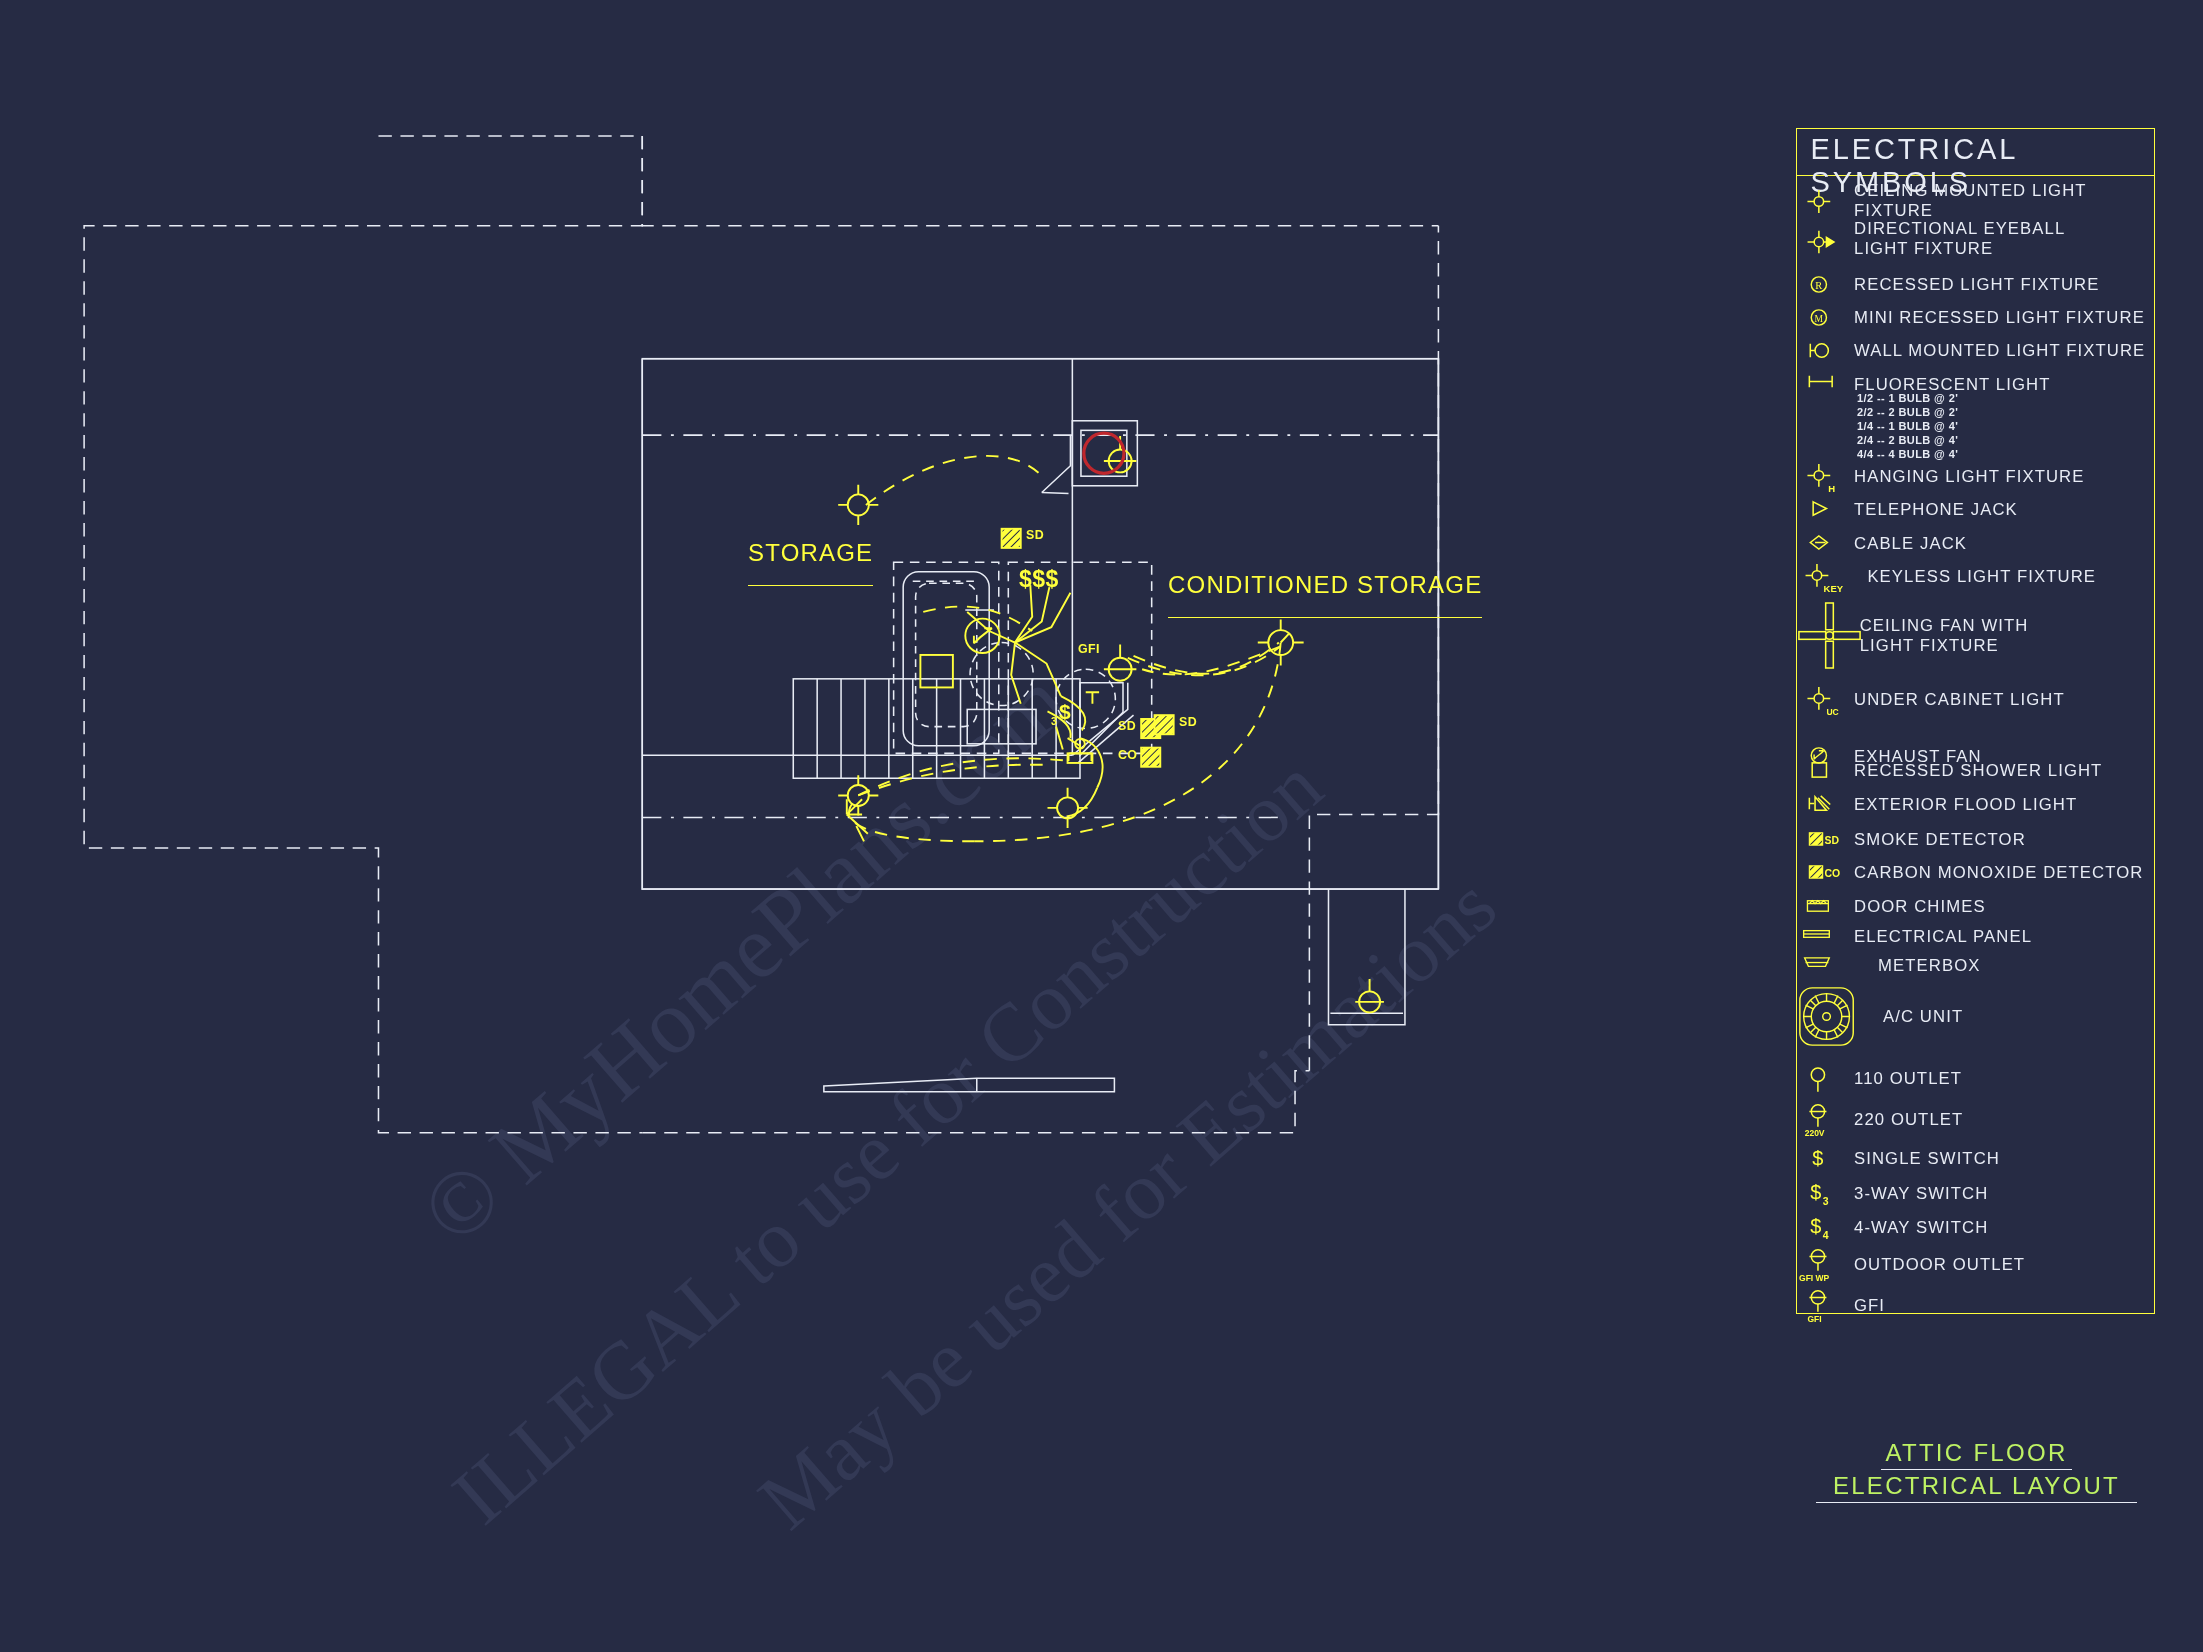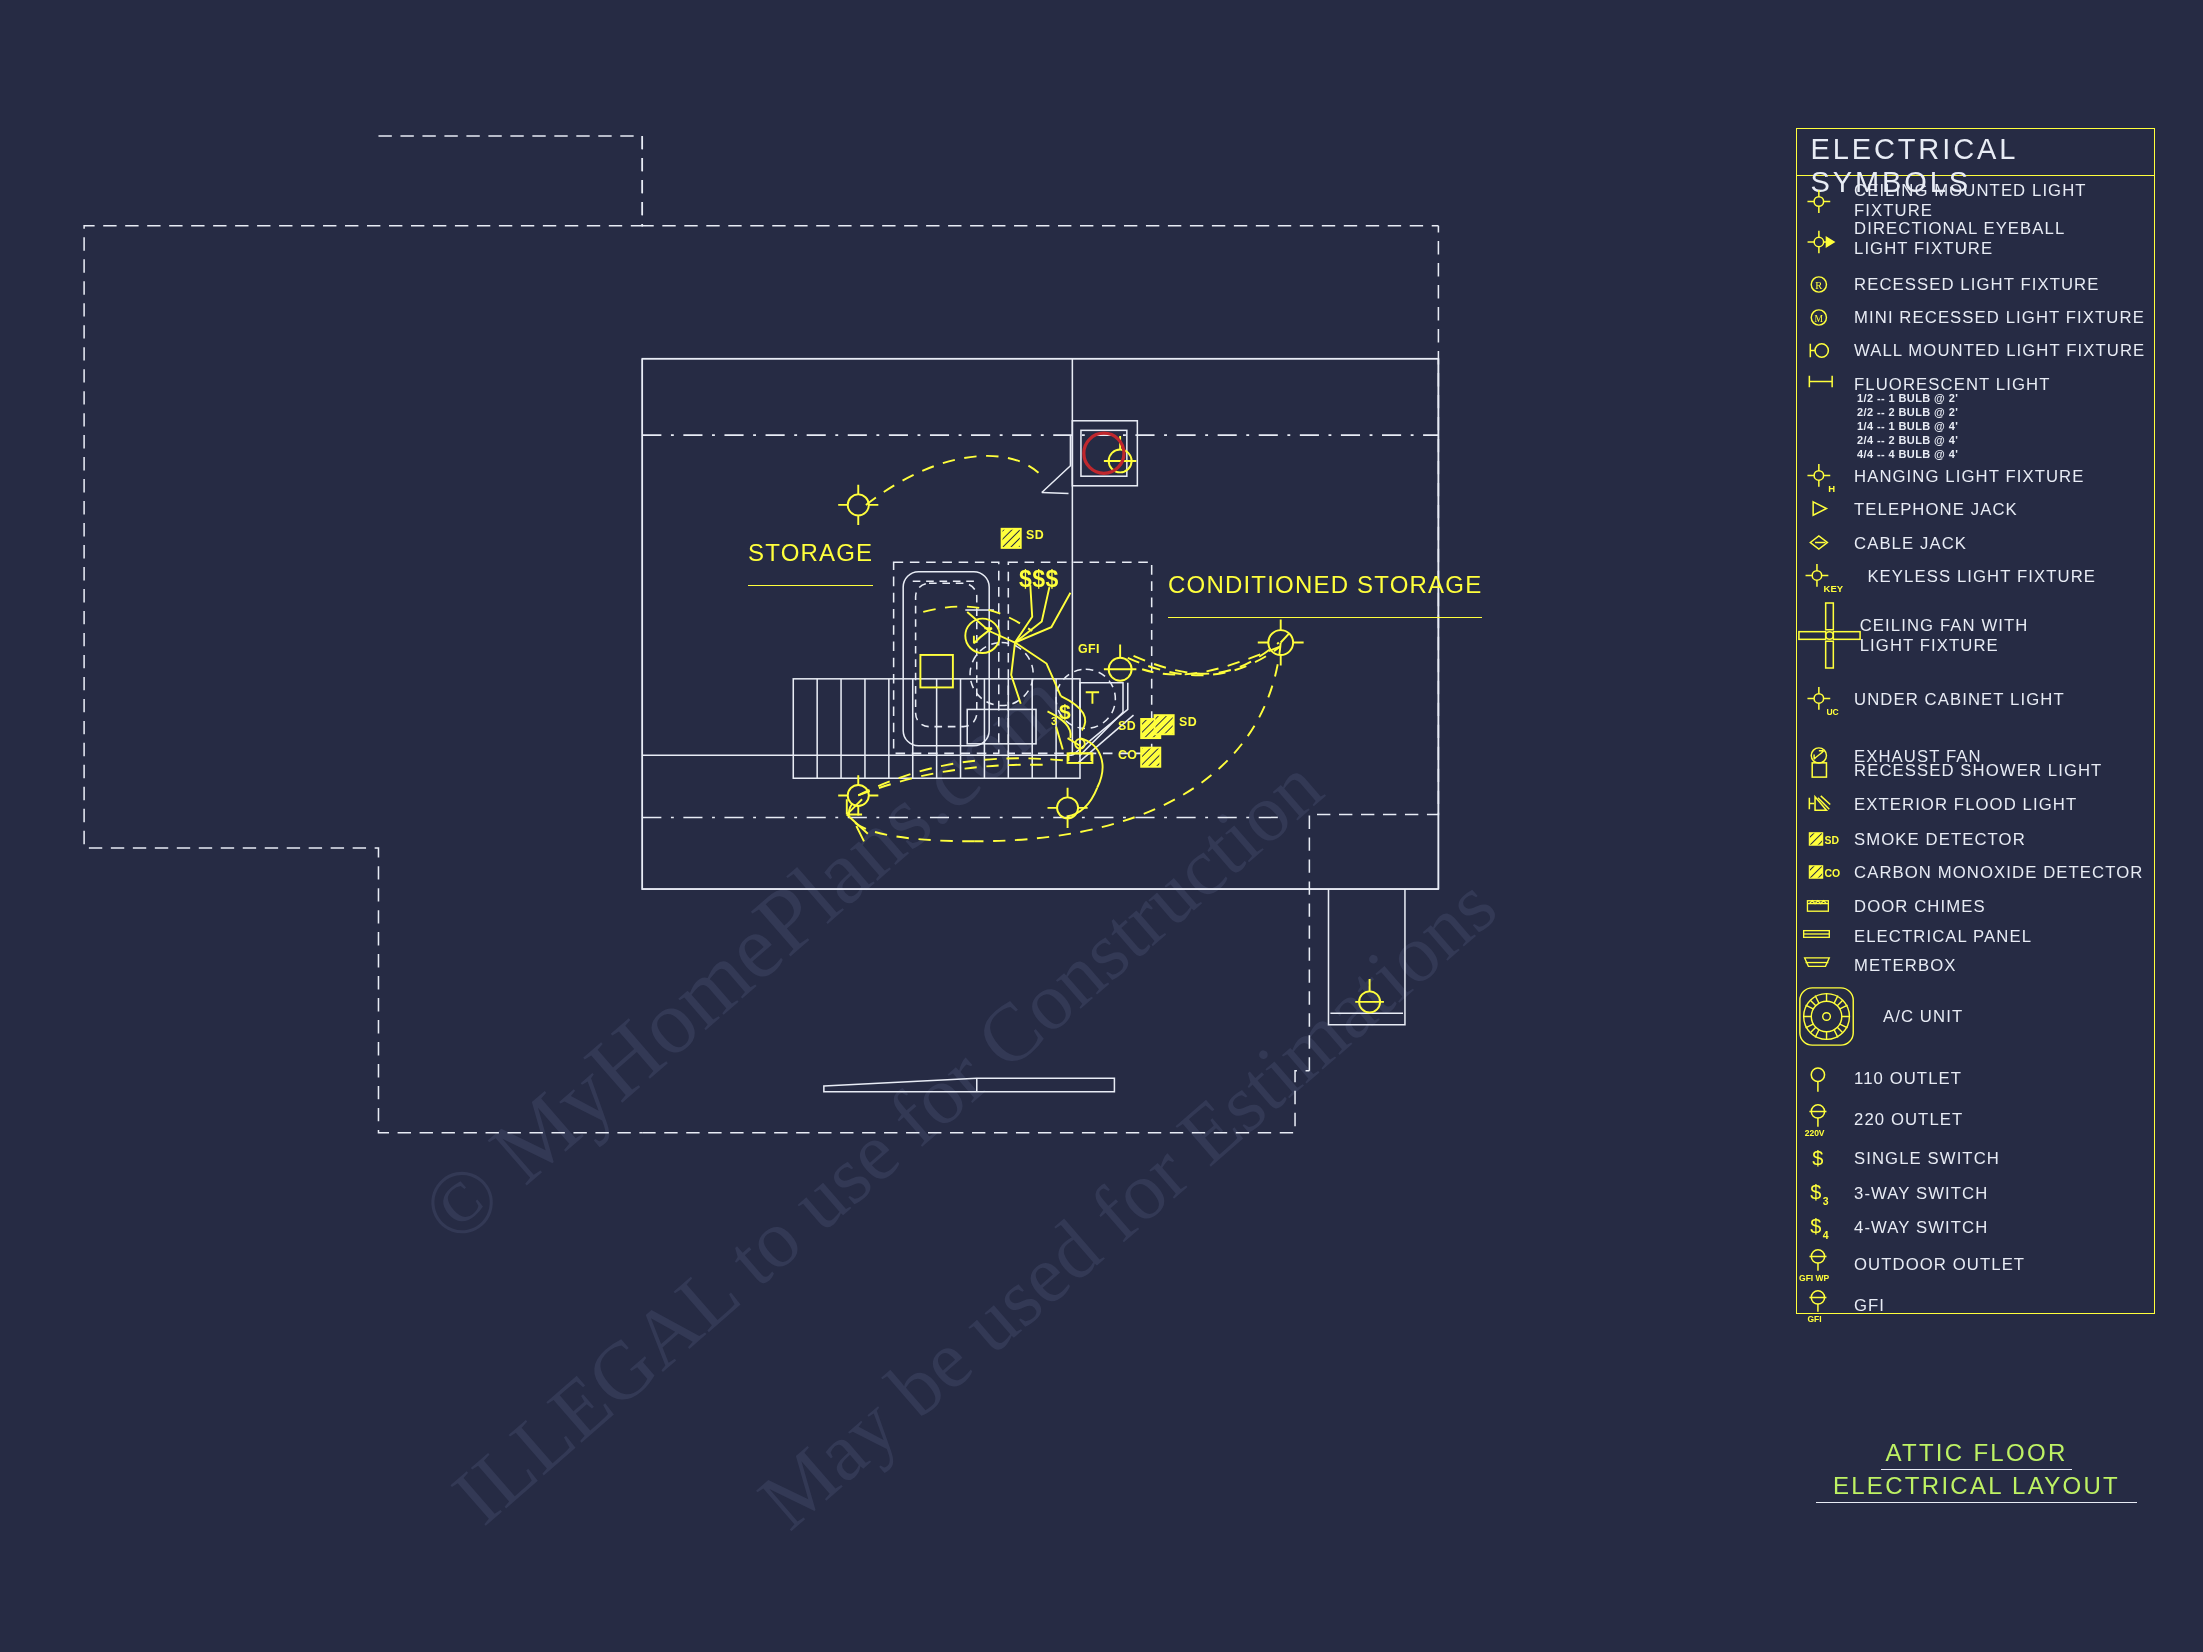--- a/index.html
+++ b/index.html
@@ -499,21 +499,21 @@
         <svg width="57" height="23" viewBox="0 0 60 24">
           <g stroke="#ffff3c" fill="none" stroke-width="1.4">
             <rect x="7" y="9" width="27" height="7"></rect>
             <path d="M7 12.5 L34 12.5"></path>
           </g>
         </svg>
       </div>
       <div class="legend-label">ELECTRICAL PANEL</div>
     </div>
 
-    <div class="legend-row" style="left:0;top:822px;">
+    <div class="legend-row" style="left:0;top:822px;gap:24px;">
       <div class="legend-ico">
         <svg width="57" height="25" viewBox="0 0 60 26">
           <g stroke="#ffff3c" fill="none" stroke-width="1.4">
             <path d="M8 7 L34 7 L30 16 L12 16 Z"></path>
             <path d="M9 12 L33 12"></path>
           </g>
         </svg>
       </div>
       <div class="legend-label">METERBOX</div>
     </div>

